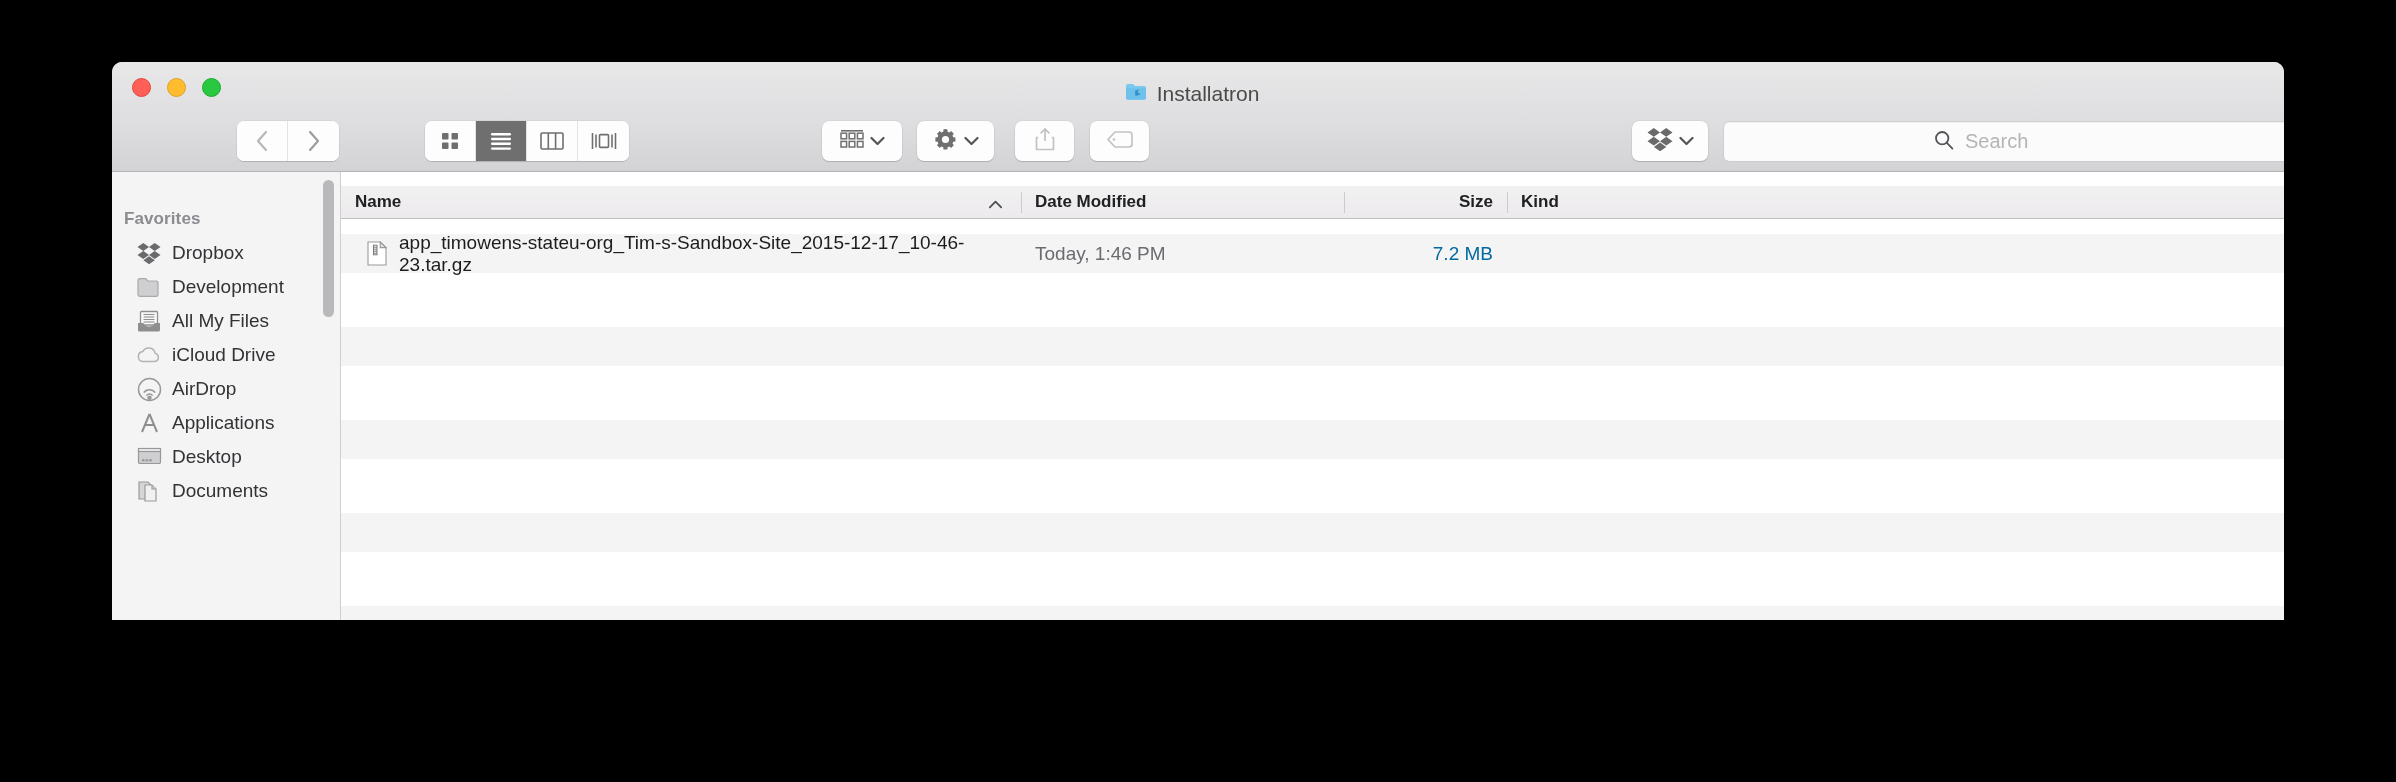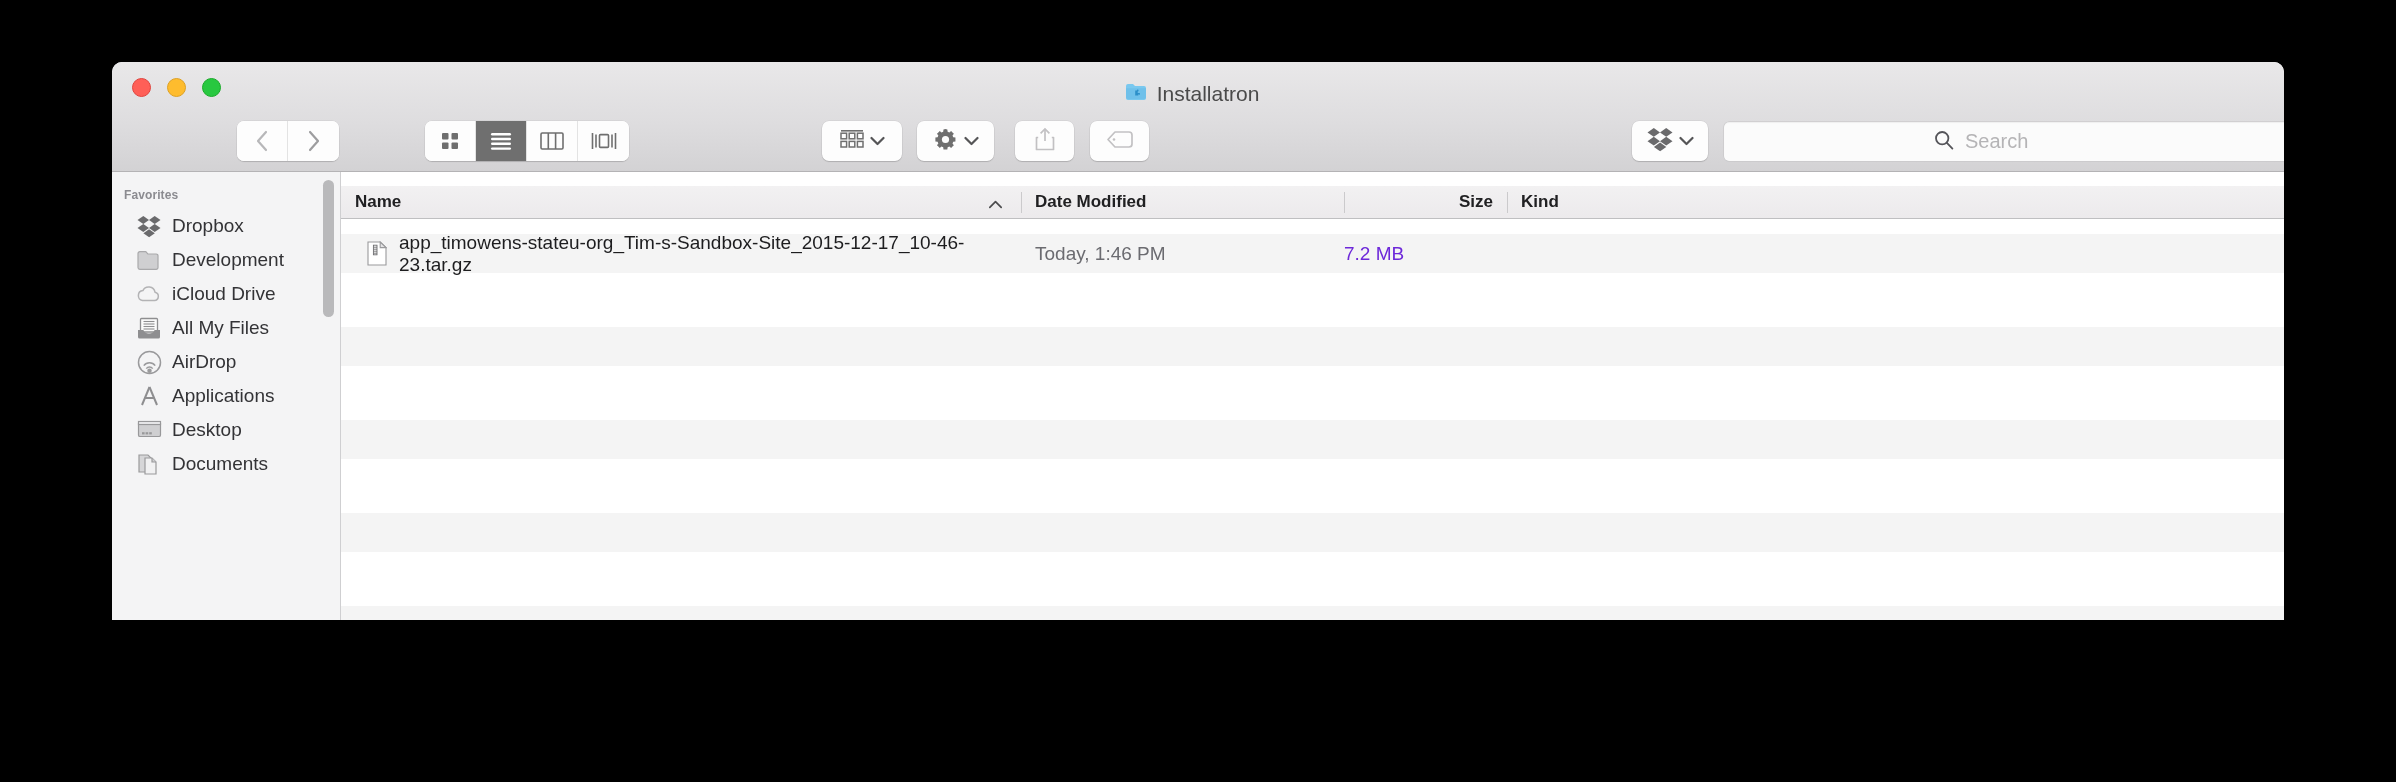--- a/index.html
+++ b/index.html
@@ -102,23 +102,24 @@
   
   .sidebar {
     width: 229px;
     background: #f4f4f5;
     border-right: 1px solid #cfcfd1;
     position: relative;
     padding-top: 12px;
     overflow: hidden;
   }
   .side-header {
-    font-size: 12px; font-weight: bold; color: #8b8b90;
+    font-size: 17px; font-weight: bold; color: #8b8b90;
     padding: 4px 0 7px 12px;
     letter-spacing: .1px;
+    margin-top: 21px;
   }
   .side-item {
     height: 34px;
     display: flex; align-items: center;
     gap: 10px;
     padding-left: 24px;
     font-size: 19px; color: #333336;
   }
   .side-ico { width: 26px; height: 24px; display:flex; align-items:center; justify-content:center; flex: 0 0 26px; }
   .side-scrollbar {
@@ -154,21 +155,21 @@
   .row {
     height: 39px;
     display: flex; align-items: center;
     font-size: 19px;
     color: #1d1d1f;
   }
   .row.odd  { background: #f4f4f4; margin-top: 15px; }
   .row.even { background: #ffffff; }
   .cell-name { width: 680px; display: flex; align-items: center; gap: 12px; padding-left: 26px; }
   .cell-date { width: 323px; padding-left: 14px; color: #6b6b70; }
-  .cell-size { width: 163px; padding-right: 14px; color: #6d28d9; }
+  .cell-size { width: 163px; text-align: right; padding-right: 14px; color: #0369a1; }
   .cell-kind { flex: 1; padding-left: 14px; color: #6b6b70; }
   .file-ico { width: 20px; height: 25px; flex: 0 0 20px; }
 </style>
 </head>
 <body>
 
 <div class="finder-window">
 
   <div class="titlebar">
 
@@ -343,41 +344,41 @@
         <span class="side-ico">
           <svg width="25" height="21" viewBox="0 0 25 21" fill="#cfcfd1" stroke="#a9a9ab" stroke-width="1.2">
             <path d="M1 3.5 a1.8 1.8 0 0 1 1.8-1.8 h6 l2 2.3 h8.4 a1.8 1.8 0 0 1 1.8 1.8 v11.7 a1.8 1.8 0 0 1 -1.8 1.8 h-16.4 a1.8 1.8 0 0 1 -1.8-1.8 z"></path>
           </svg>
         </span>
         <span>Development</span>
       </div>
 
       <div class="side-item">
         <span class="side-ico">
-          <svg width="26" height="18" viewBox="0 0 26 18" fill="none" stroke="#b3b3b5" stroke-width="1.5">
-            <path d="M6.5 15.5 a5 5 0 0 1 .4-9.9 a6.4 6.4 0 0 1 12.1 1.6 a4.2 4.2 0 0 1 -.6 8.3 z" stroke-linejoin="round"></path>
-          </svg>
-        </span>
-        <span>iCloud Drive</span>
-      </div>
-
-      <div class="side-item">
-        <span class="side-ico">
           <svg width="24" height="23" viewBox="0 0 24 23">
             <rect x="3.5" y="1.5" width="17" height="13.5" rx="1" fill="#fbfbfb" stroke="#8e8e90" stroke-width="1.3"></rect>
             <g stroke="#8e8e90" stroke-width="1.1">
                 <line x1="6.5" y1="4.5" x2="17.5" y2="4.5"></line>
                 <line x1="6.5" y1="7" x2="17.5" y2="7"></line>
                 <line x1="6.5" y1="9.5" x2="17.5" y2="9.5"></line>
                 <line x1="6.5" y1="12" x2="17.5" y2="12"></line>
               </g>
             <path d="M1 13 h5.5 a5.5 3.5 0 0 0 11 0 h5.5 v7 a1.6 1.6 0 0 1 -1.6 1.6 h-18.8 a1.6 1.6 0 0 1 -1.6-1.6 z" fill="#8e8e90"></path>
           </svg>
         </span>
         <span>All My Files</span>
+      </div>
+
+      <div class="side-item">
+        <span class="side-ico">
+          <svg width="26" height="18" viewBox="0 0 26 18" fill="none" stroke="#b3b3b5" stroke-width="1.5">
+            <path d="M6.5 15.5 a5 5 0 0 1 .4-9.9 a6.4 6.4 0 0 1 12.1 1.6 a4.2 4.2 0 0 1 -.6 8.3 z" stroke-linejoin="round"></path>
+          </svg>
+        </span>
+        <span>iCloud Drive</span>
       </div>
 
       <div class="side-item">
         <span class="side-ico">
           <svg width="25" height="25" viewBox="0 0 25 25" fill="none" stroke="#9a9a9c" stroke-width="1.5">
             <circle cx="12.5" cy="12.5" r="11"></circle>
             <path d="M6.8 15.6 a7 7 0 0 1 11.4 0"></path>
             <path d="M9.3 18.6 a4 4 0 0 1 6.4 0"></path>
             <circle cx="12.5" cy="20.8" r="1.5" fill="#9a9a9c"></circle>
           </svg>

